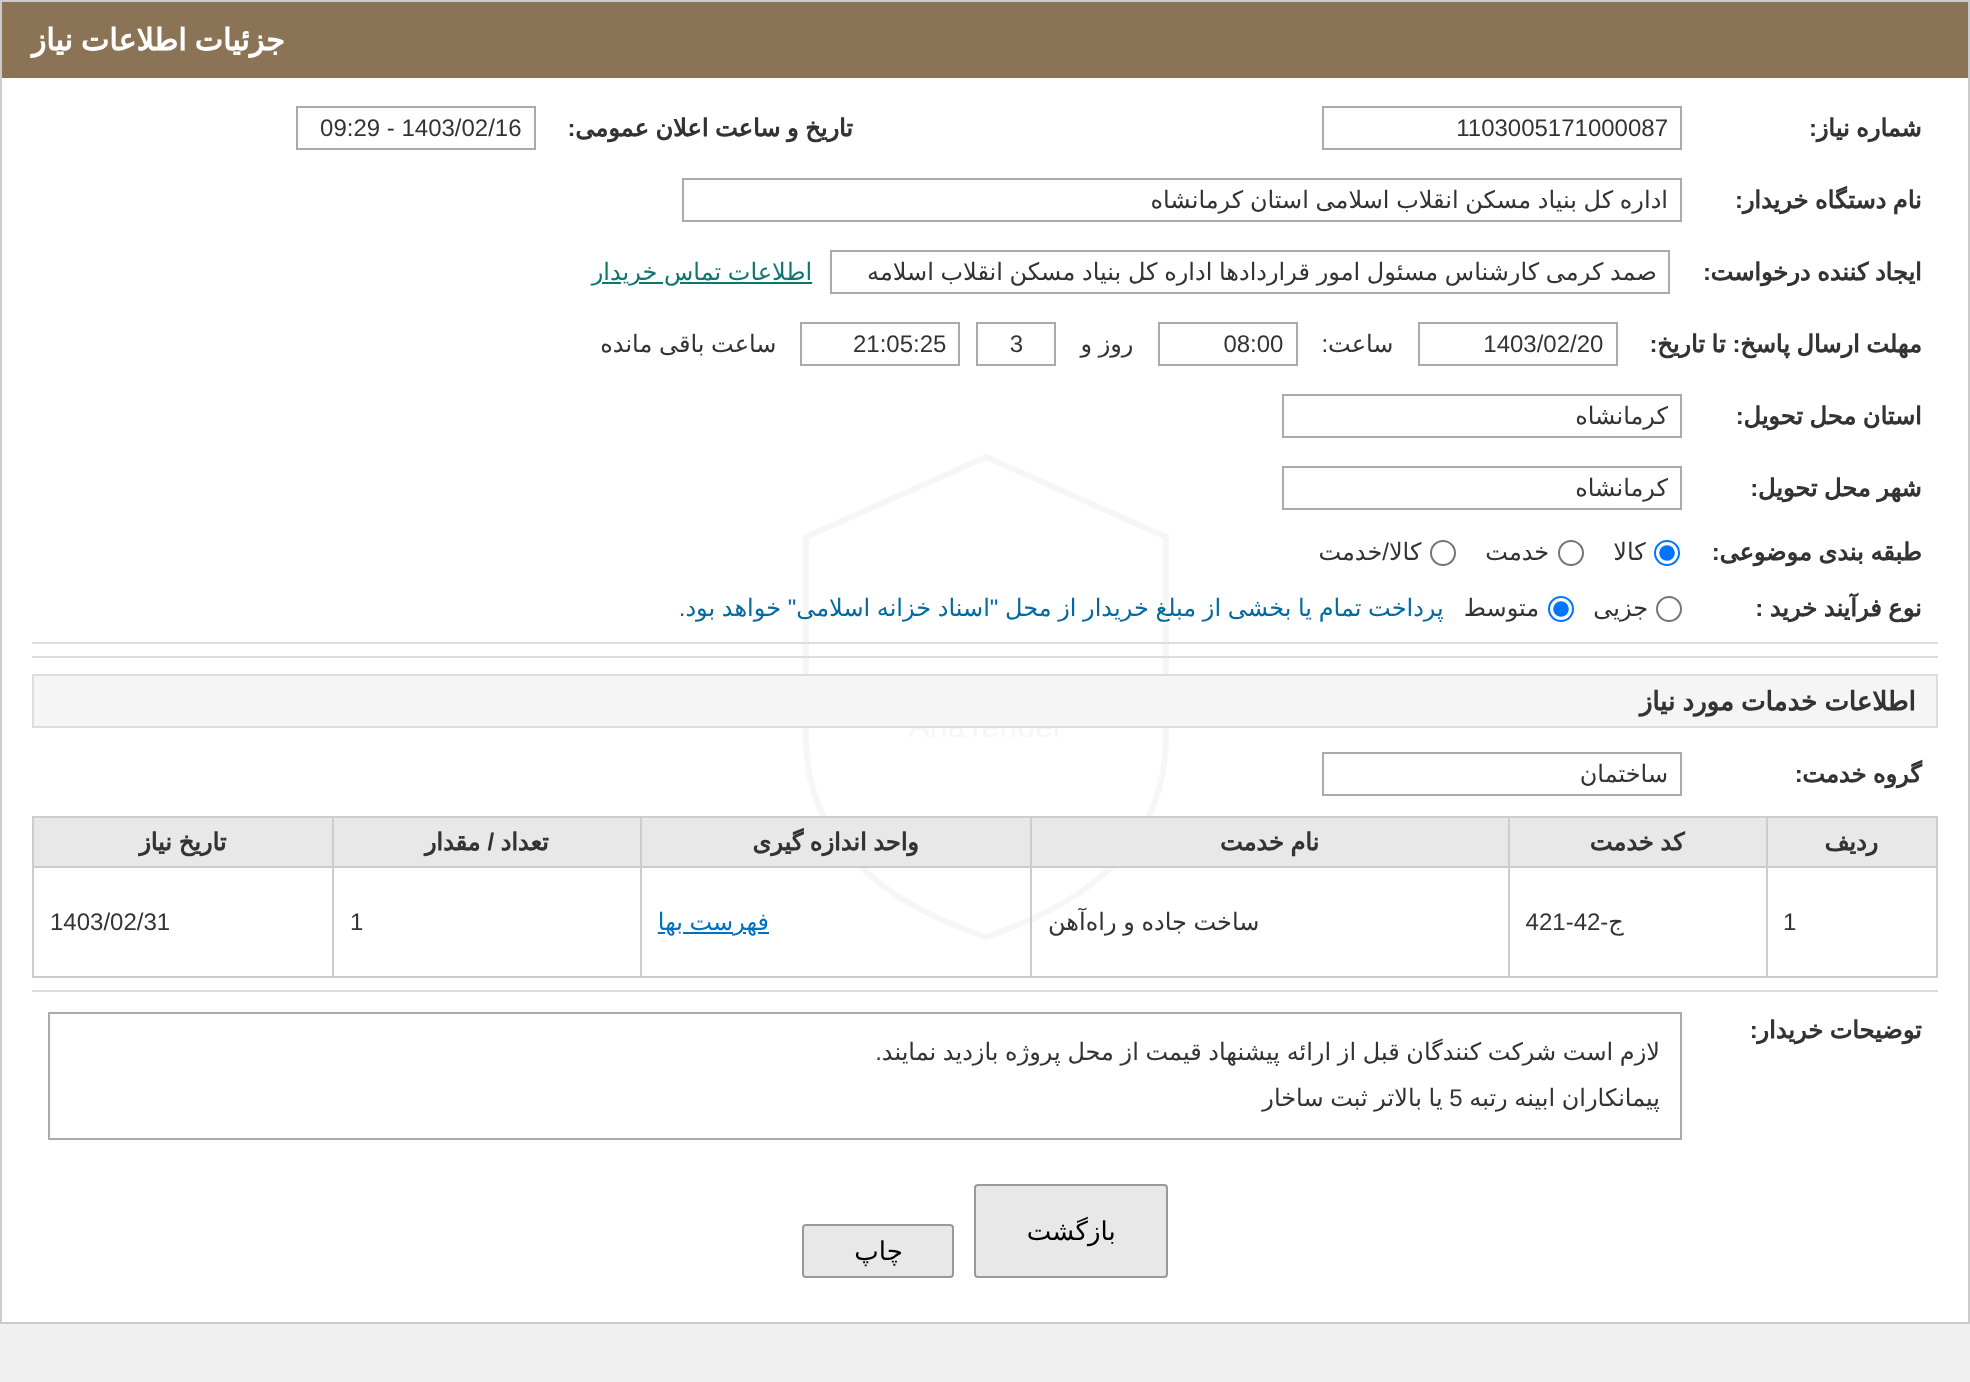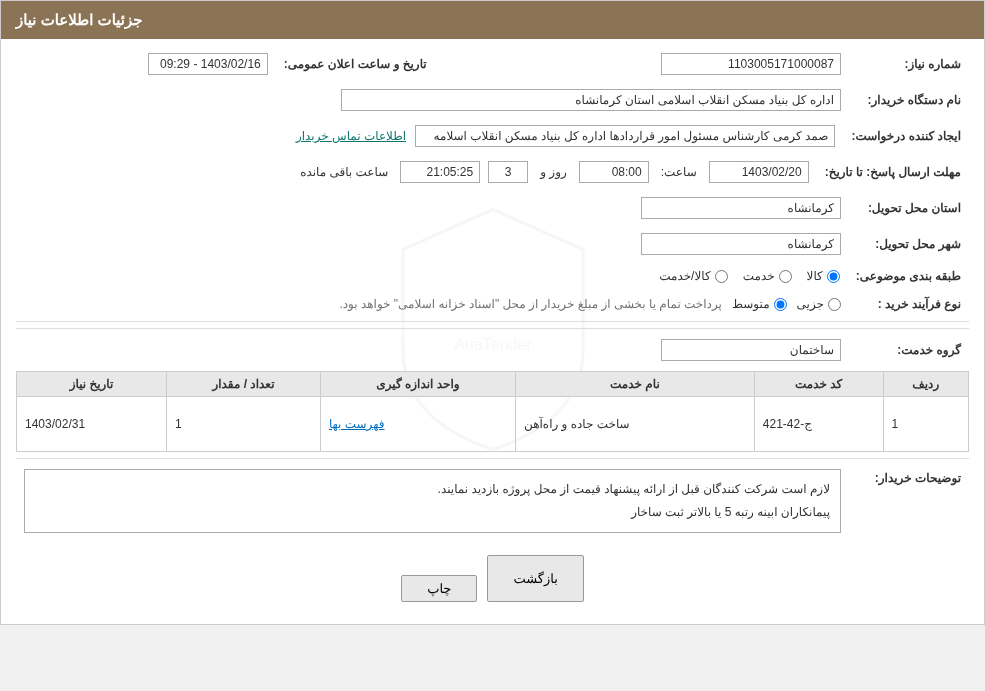--- a/index.html
+++ b/index.html
@@ -307,32 +307,33 @@
           <td class="value-cell">
             <div class="radio-group" style="flex-wrap:wrap; gap:10px;">
               <div class="radio-item">
                 <input type="radio" name="noe" style="">
                 <span>جزیی</span>
               </div>
               <div class="radio-item">
                 <input type="radio" name="noe" checked="" style="">
                 <span>متوسط</span>
               </div>
-              <span style="color:#737373; font-size:12px;">پرداخت تمام یا بخشی از مبلغ خریدار از محل "اسناد خزانه اسلامی" خواهد بود.</span>
+              <span style="color:#0369a1; font-size:12px;">پرداخت تمام یا بخشی از مبلغ خریدار از محل "اسناد خزانه اسلامی" خواهد بود.</span>
             </div>
           </td>
         </tr>
       </tbody>
         </table>
 
       <hr class="divider">
 
 
       <hr class="divider">
 
+      <div class="section-title">اطلاعات خدمات مورد نیاز</div>
 
       <table class="info-table">
         <tbody>
             <tr>
           <td class="label-cell">گروه خدمت:</td>
           <td class="value-cell">
             <span class="input-box" style="min-width:180px;">ساختمان</span>
           </td>
         </tr>
       </tbody>

